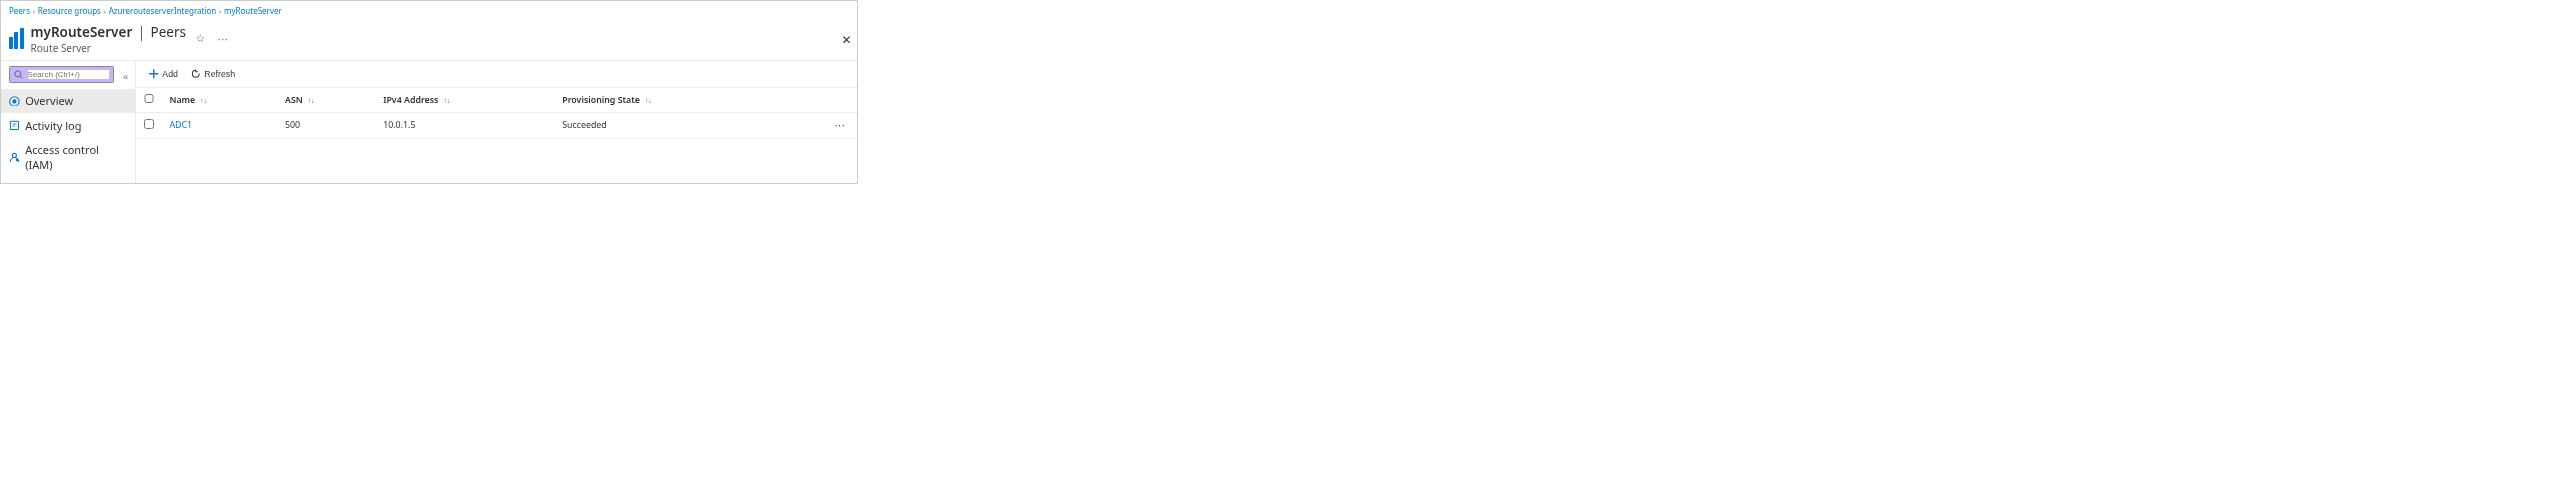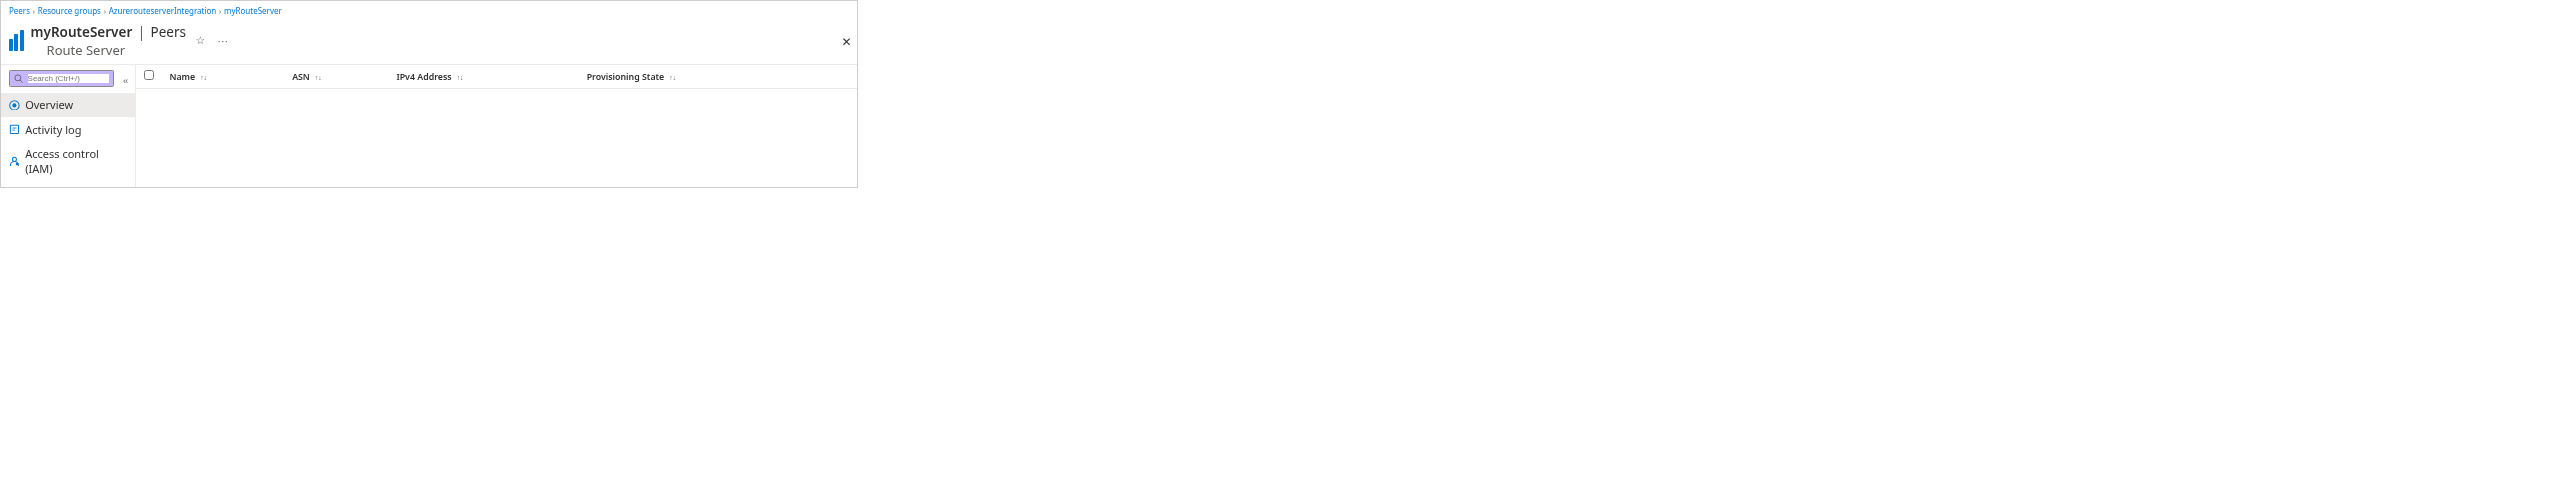--- a/index.html
+++ b/index.html
@@ -52,23 +52,22 @@
     .bar1 { height: 12px; }
     .bar2 { height: 17.6px; }
     .bar3 { height: 21.6px; }
     .header-title-group { display: flex; flex-direction: column; }
     .header-title {
       font-size: 13.5px;
       font-weight: 600;
       color: #323130;
     }
     .header-subtitle {
-      font-size: 13px;
+      font-size: 10px;
       color: #605e5c;
-      margin-left: 16px;
     }
     .header-section-title {
       font-size: 13.5px;
       font-weight: 400;
       color: #323130;
     }
     .star-btn, .more-btn {
       background: none;
       border: none;
       cursor: pointer;
@@ -342,20 +341,36 @@
         </div>
         <span>Route</span>
       </div>
 
       <div class="sidebar-section-header">Settings</div>
     </div>
   </div>
 
   <div class="content">
 
+    <div class="toolbar">
+      <button class="toolbar-btn">
+        <svg width="9.5" height="9.5" viewBox="0 0 14 14" fill="none">
+          <line x1="7" y1="1" x2="7" y2="13" stroke="#0078d4" stroke-width="2" stroke-linecap="round"></line>
+          <line x1="1" y1="7" x2="13" y2="7" stroke="#0078d4" stroke-width="2" stroke-linecap="round"></line>
+        </svg>
+        <span>Add</span>
+      </button>
+      <button class="toolbar-btn">
+        <svg width="9.5" height="9.5" viewBox="0 0 14 14" fill="none">
+          <path d="M12 7A5 5 0 1 1 7 2" stroke="#323130" stroke-width="1.5" stroke-linecap="round"></path>
+          <polyline points="7,1 7,4 10,4" stroke="#323130" stroke-width="1.5" stroke-linejoin="round"></polyline>
+        </svg>
+        <span>Refresh</span>
+      </button>
+    </div>
 
     <div class="table-area">
       <table>
         <thead>
           <tr>
             <th class="checkbox-th">
               <input type="checkbox" style="">
             </th>
             <th>
               <span>Name</span>
@@ -370,18 +385,30 @@
               <span class="sort-icon">↑↓</span>
             </th>
             <th>
               <span>Provisioning State</span>
               <span class="sort-icon">↑↓</span>
             </th>
             <th></th>
           </tr>
         </thead>
         <tbody id="table-body">
+            <tr>
+    <td class="checkbox-col">
+      <input type="checkbox" style="">
+    </td>
+    <td style="color:#0078d4;cursor:pointer;">ADC1</td>
+    <td>500</td>
+    <td>10.0.1.5</td>
+    <td>Succeeded</td>
+    <td class="row-actions">
+      <button class="dots-btn">···</button>
+    </td>
+  </tr>
           </tbody>
       </table>
     </div>
   </div>
 </div>
 
 
 </body></html>

